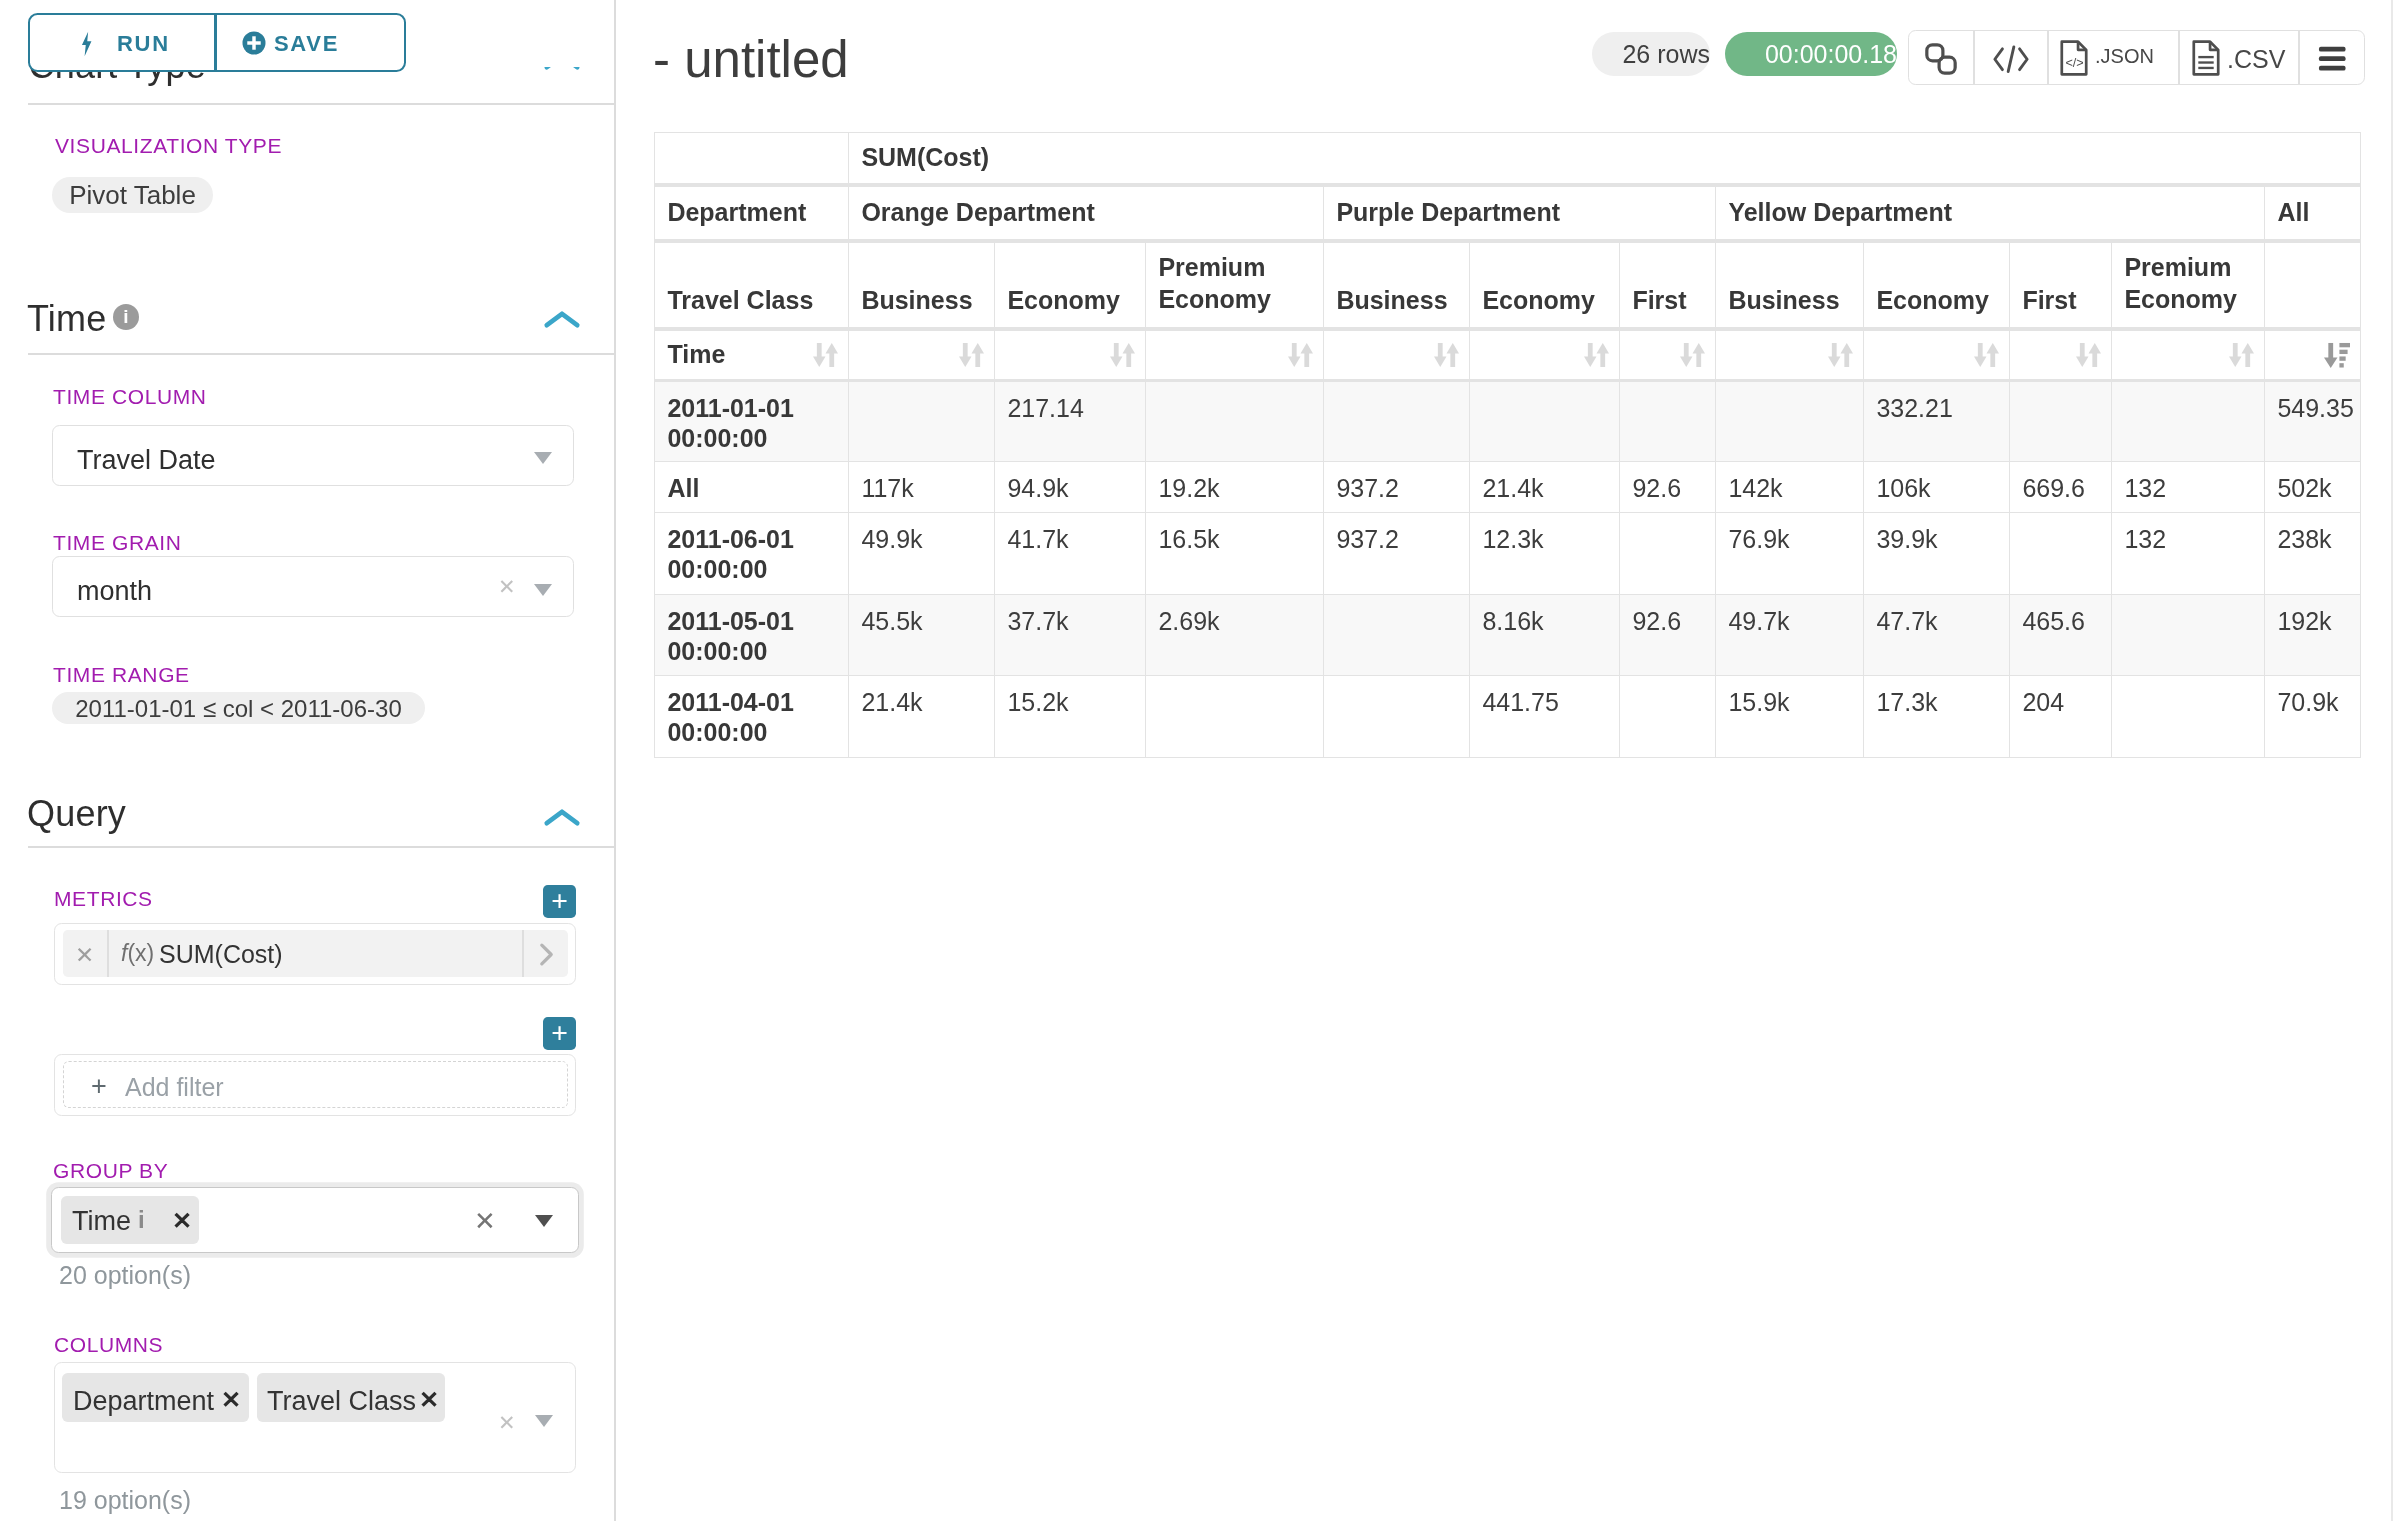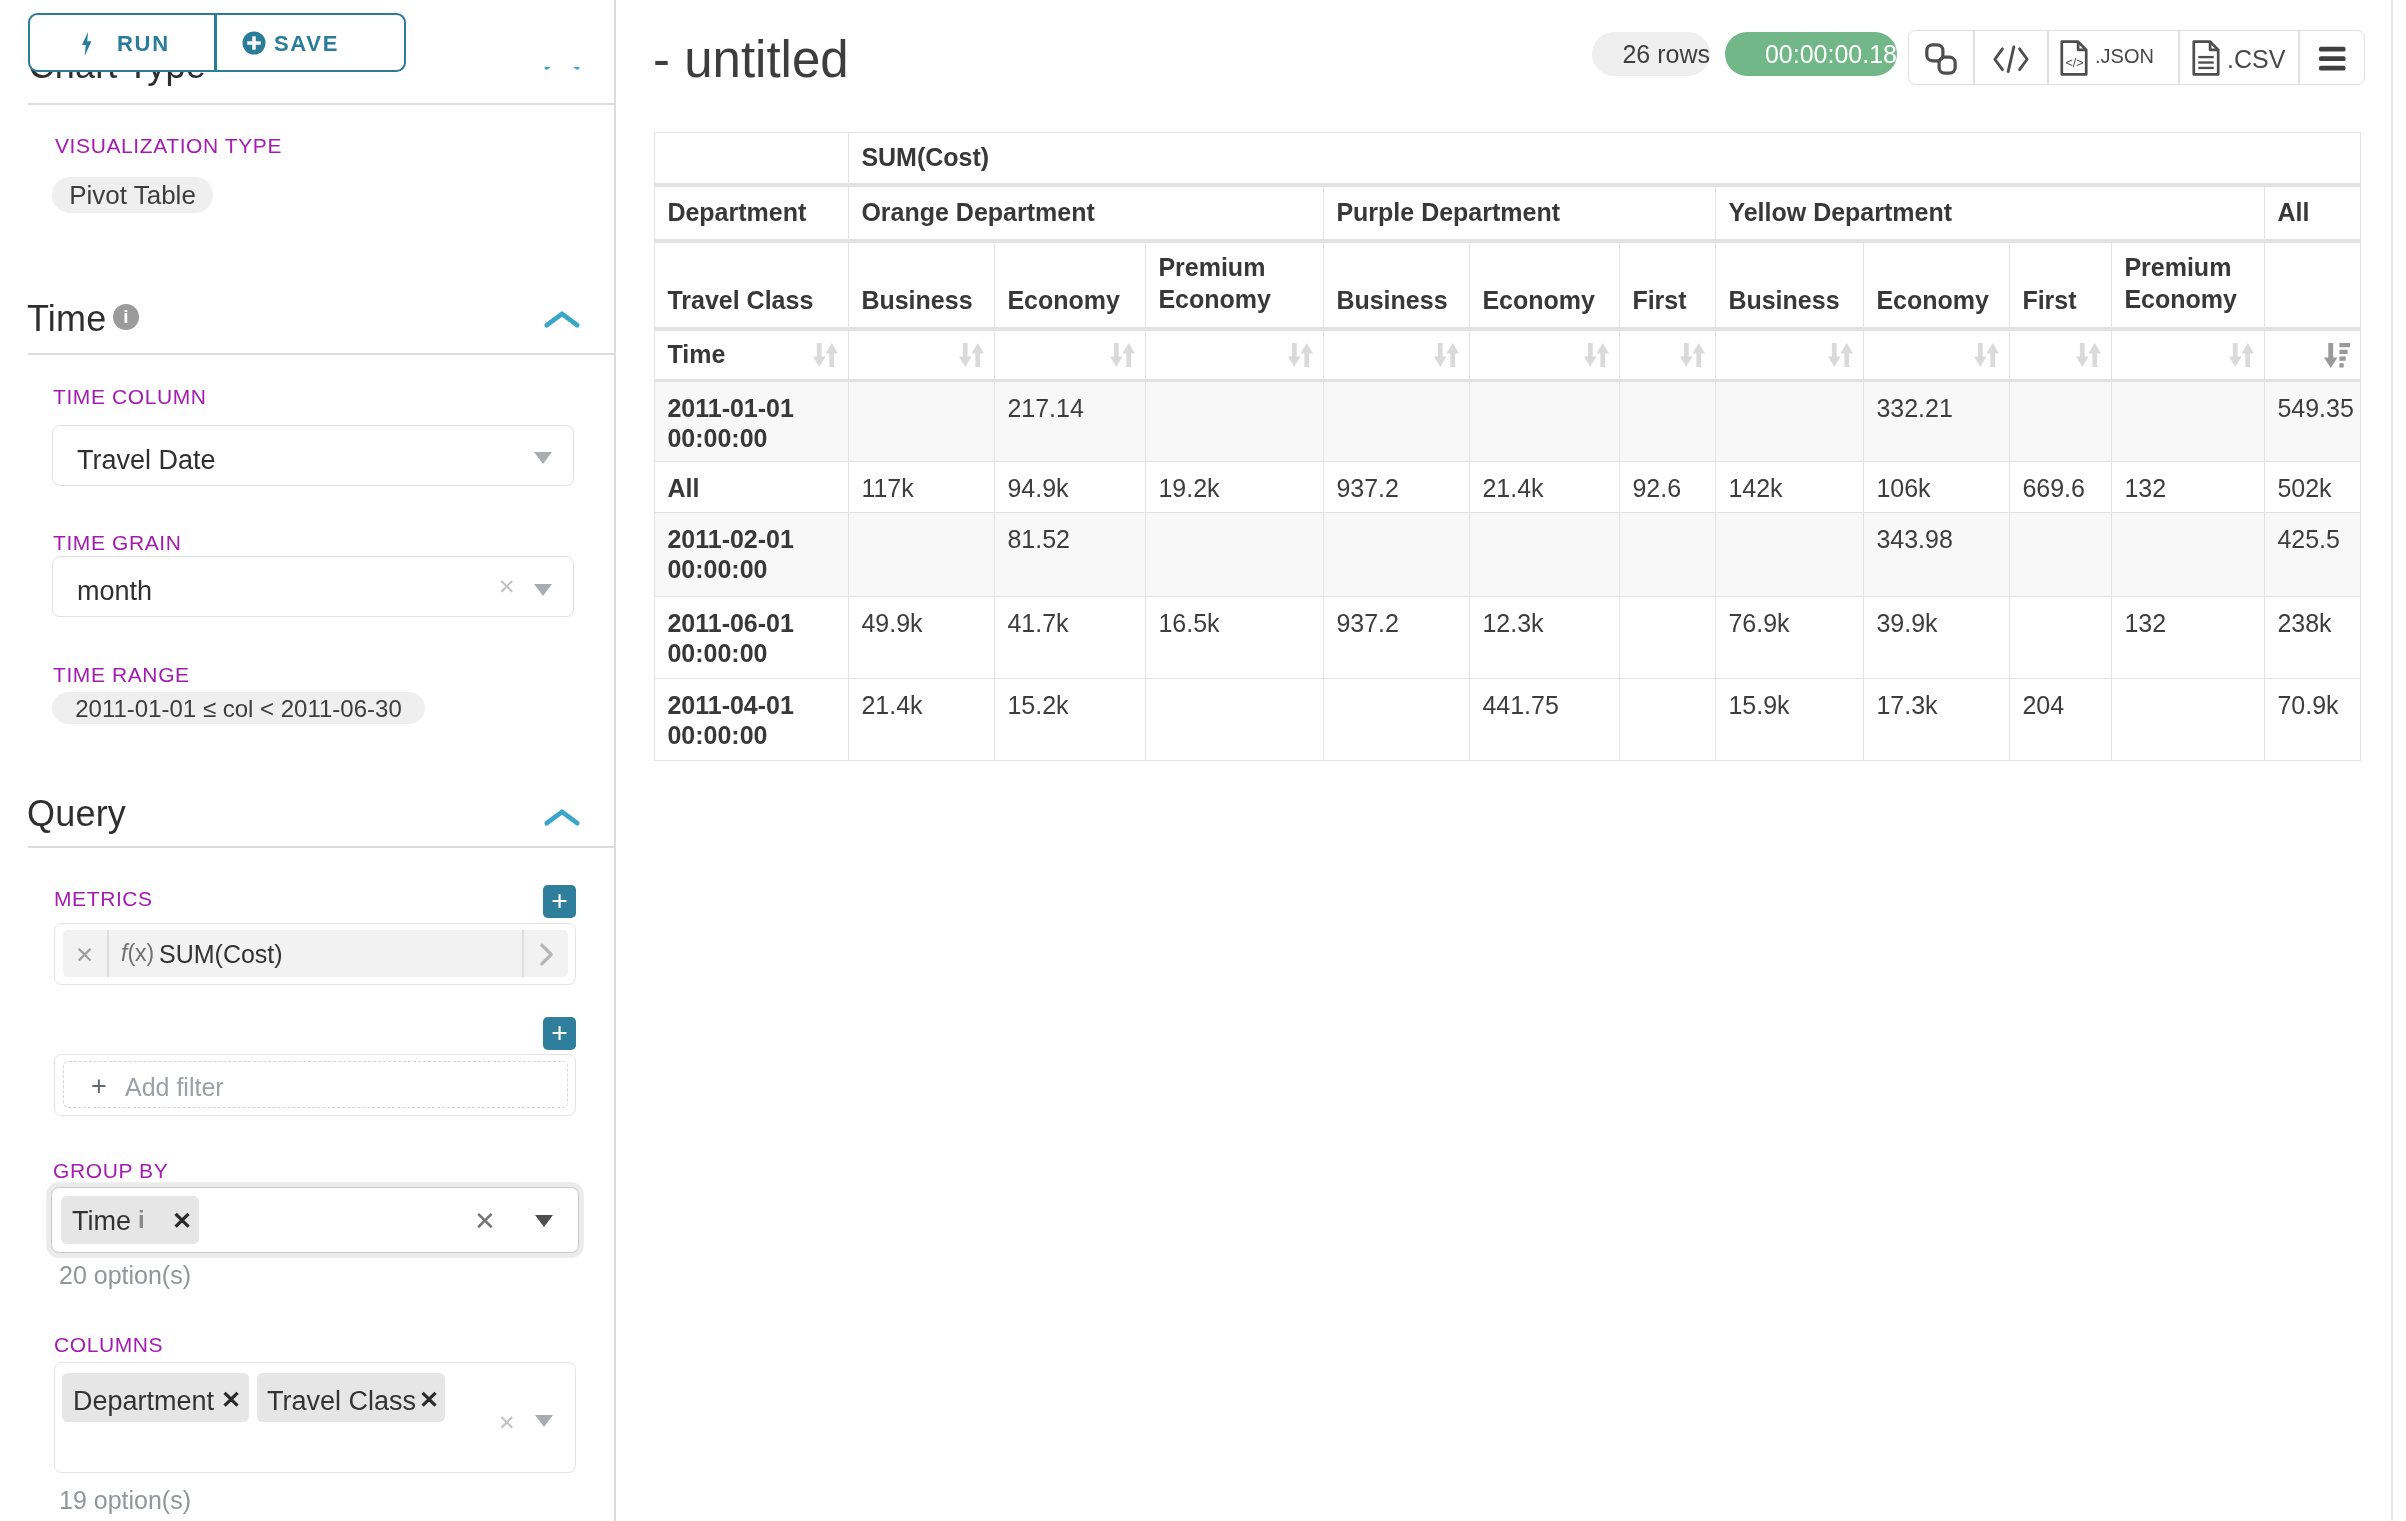--- a/index.html
+++ b/index.html
@@ -340,48 +340,48 @@
           <td>19.2k</td>
           <td>937.2</td>
           <td>21.4k</td>
           <td>92.6</td>
           <td>142k</td>
           <td>106k</td>
           <td>669.6</td>
           <td>132</td>
           <td>502k</td>
     </tr>
-    <tr class="odd" style="height:84px;">
-      <td class="rowlab">2011-02-01 00:00:00</td>
-      <td></td>
-          <td>81.52</td>
-          <td></td>
-          <td></td>
-          <td></td>
-          <td></td>
-          <td></td>
-          <td>343.98</td>
-          <td></td>
-          <td></td>
-          <td>425.5</td>
-    </tr>
     <tr style="height:82px;">
       <td class="rowlab">2011-06-01 00:00:00</td>
       <td>49.9k</td>
           <td>41.7k</td>
           <td>16.5k</td>
           <td>937.2</td>
           <td>12.3k</td>
           <td></td>
           <td>76.9k</td>
           <td>39.9k</td>
           <td></td>
           <td>132</td>
           <td>238k</td>
     </tr>
+    <tr class="odd" style="height:81px;">
+      <td class="rowlab">2011-05-01 00:00:00</td>
+      <td>45.5k</td>
+          <td>37.7k</td>
+          <td>2.69k</td>
+          <td></td>
+          <td>8.16k</td>
+          <td>92.6</td>
+          <td>49.7k</td>
+          <td>47.7k</td>
+          <td>465.6</td>
+          <td></td>
+          <td>192k</td>
+    </tr>
     <tr style="height:82px;">
       <td class="rowlab">2011-04-01 00:00:00</td>
       <td>21.4k</td>
           <td>15.2k</td>
           <td></td>
           <td></td>
           <td>441.75</td>
           <td></td>
           <td>15.9k</td>
           <td>17.3k</td>

